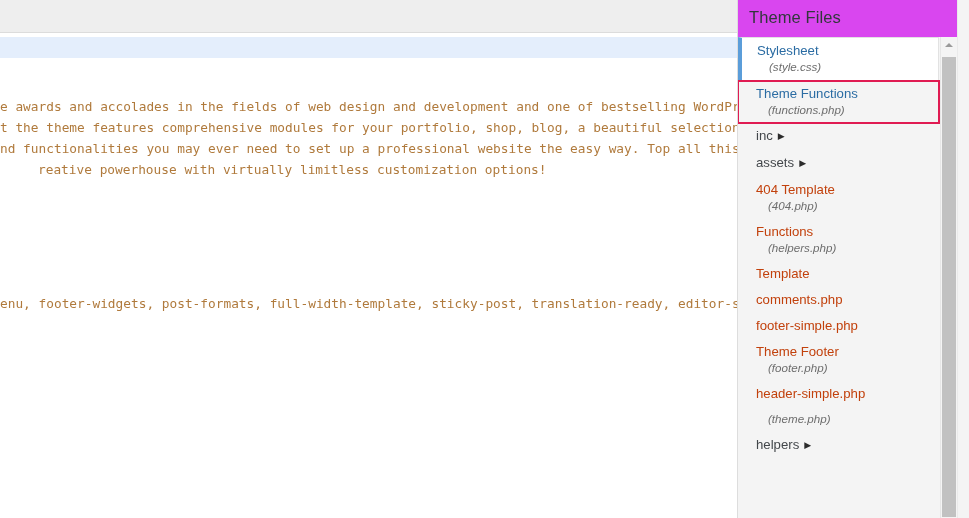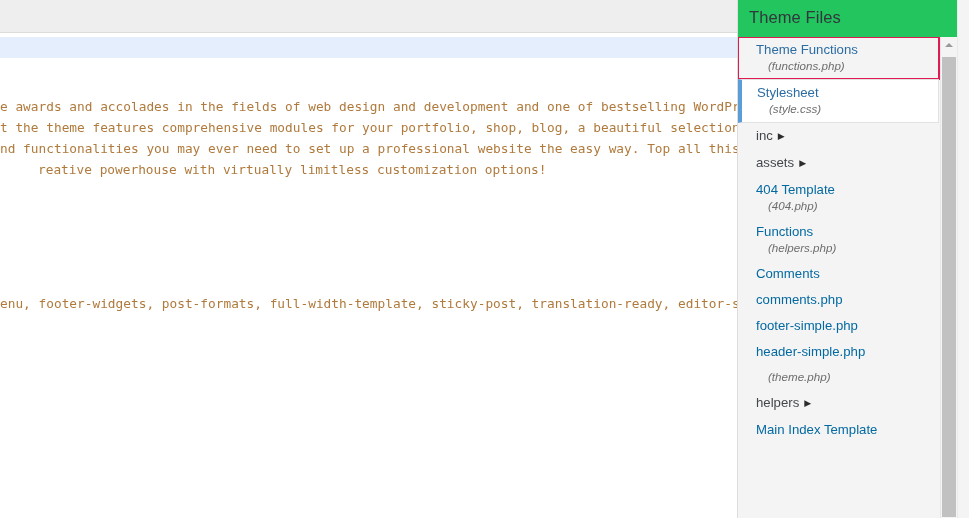--- a/index.html
+++ b/index.html
@@ -68,21 +68,21 @@
     background: #f4f4f4;
     border-left: 1px solid #dddddd;
     box-sizing: border-box;
     overflow: hidden;
   }
   #panel-header {
     position: absolute;
     left: 0; top: 0;
     width: 231px;
     height: 37px;
-    background: #22c55e;
+    background: #d946ef;
     box-sizing: border-box;
   }
   #panel-title {
     position: absolute;
     left: 11px;
     top: 8px;
     font-size: 16.5px;
     color: #32373c;
     font-weight: 400;
     letter-spacing: 0.1px;
@@ -105,21 +105,21 @@
   .file-item {
     position: relative;
     box-sizing: border-box;
     padding: 4px 10px 5px 18px;
     min-height: 22px;
   }
   .file-item .title {
     display: block;
     font-size: 13.2px;
     line-height: 17px;
-    color: #0369a1;
+    color: #c2410c;
   }
   .file-item .sub {
     display: block;
     font-size: 11.6px;
     line-height: 16px;
     font-style: italic;
     color: #6d6d6d;
     padding-left: 12px;
   }
   .file-item.folder .title {
@@ -216,62 +216,63 @@
 </div>
 
 <div id="theme-files-panel">
 
   <div id="panel-header">
     <div id="panel-title">Theme Files</div>
   </div>
 
   <div id="file-list-viewport">
     <div id="file-list">
+        <div class="file-item selected">
+          <span class="title">Stylesheet</span>
+          <span class="sub">(style.css)</span>
+        </div>
         <div class="file-item marked">
           <span class="title">Theme Functions</span>
           <span class="sub">(functions.php)</span>
         </div>
-        <div class="file-item selected">
-          <span class="title">Stylesheet</span>
-          <span class="sub">(style.css)</span>
-        </div>
         <div class="file-item folder">
           <span class="title">inc<span class="arrow">▶</span></span>
         </div>
         <div class="file-item folder">
           <span class="title">assets<span class="arrow">▶</span></span>
         </div>
         <div class="file-item">
           <span class="title">404 Template</span>
           <span class="sub">(404.php)</span>
         </div>
         <div class="file-item">
           <span class="title">Functions</span>
           <span class="sub">(helpers.php)</span>
         </div>
         <div class="file-item">
-          <span class="title">Comments</span>
+          <span class="title">Template</span>
         </div>
         <div class="file-item">
           <span class="title">comments.php</span>
         </div>
         <div class="file-item">
           <span class="title">footer-simple.php</span>
+        </div>
+        <div class="file-item">
+          <span class="title">Theme Footer</span>
+          <span class="sub">(footer.php)</span>
         </div>
         <div class="file-item">
           <span class="title">header-simple.php</span>
         </div>
         <div class="file-item">
           <span class="sub">(theme.php)</span>
         </div>
         <div class="file-item folder">
           <span class="title">helpers<span class="arrow">▶</span></span>
-        </div>
-        <div class="file-item">
-          <span class="title">Main Index Template</span>
         </div>
       </div>
   </div>
 
   <div id="panel-right-gutter"></div>
 
   <div id="panel-scrollbar">
     <div id="scroll-up-button">
       <span class="tri"></span>
     </div>

